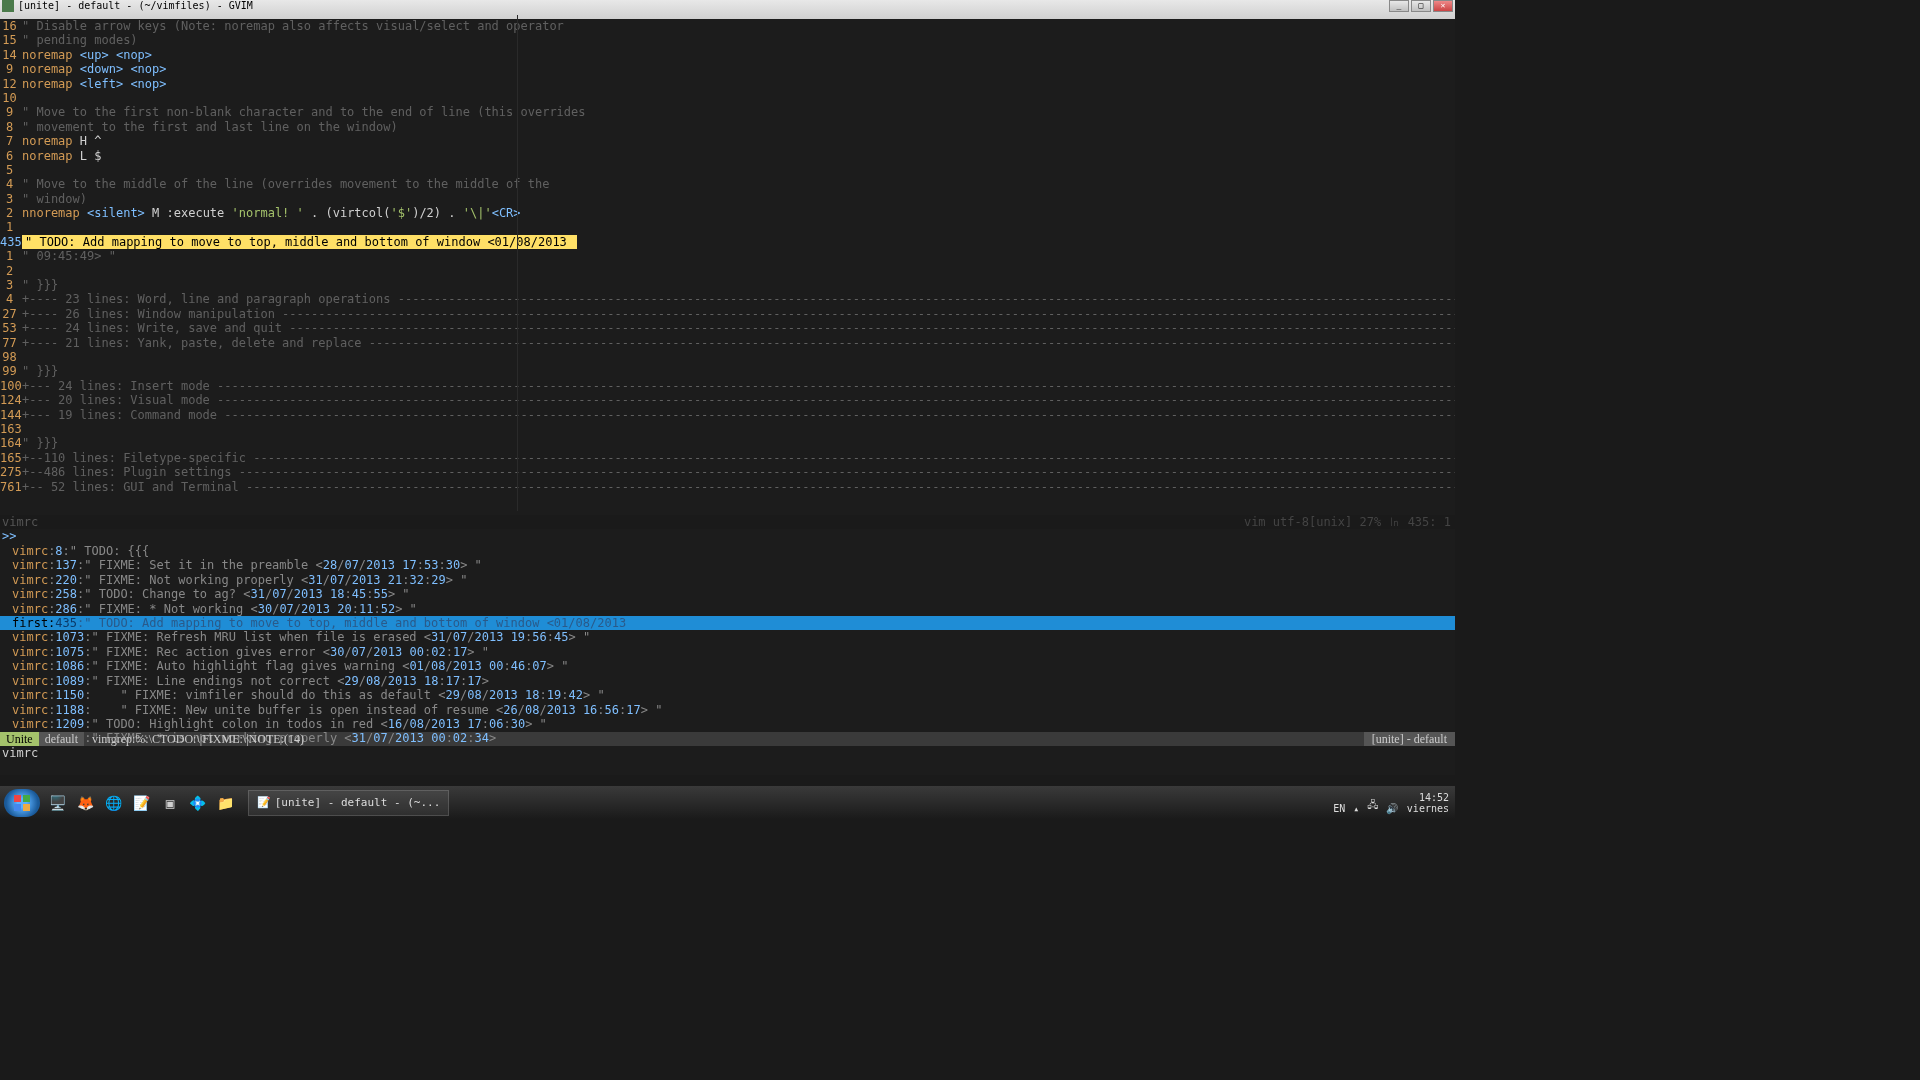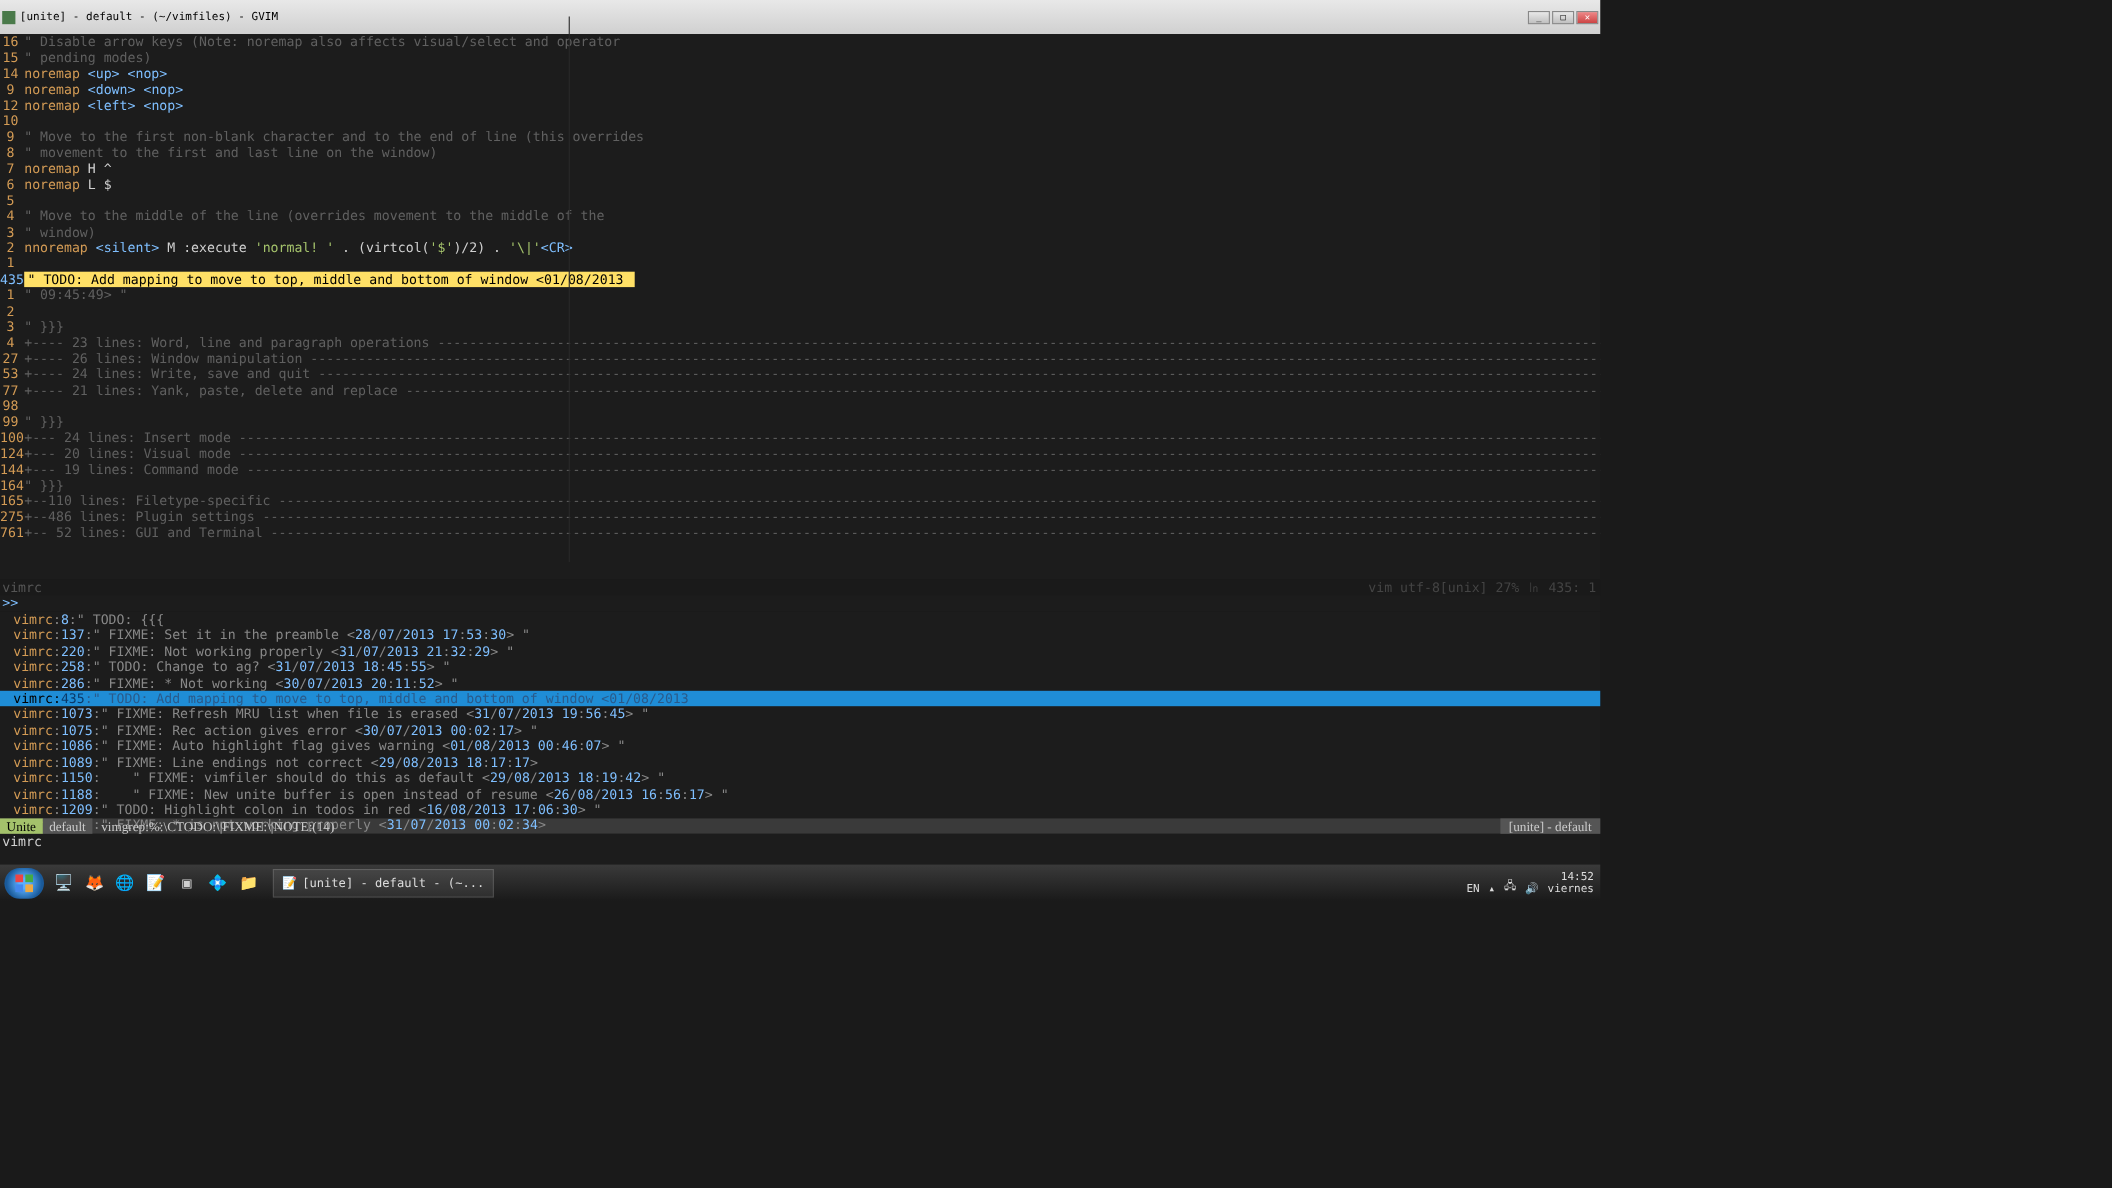--- a/index.html
+++ b/index.html
@@ -7,24 +7,24 @@
   font-family: 'Consolas', 'DejaVu Sans Mono', monospace;
   font-size: 12px;
   background: #1a1a1a;
   color: #d0d0d0;
   width: 1455px;
   height: 819px;
   overflow: hidden;
   position: relative;
 }
 .titlebar {
-  height: 31px;
+  height: 19px;
   background: linear-gradient(to bottom, #e8e8e8, #d0d0d0);
   display: flex;
-  align-items: center;
+  align-items: flex-start;
   padding: 0 2px;
   font-size: 10px;
   color: #000;
 }
 .titlebar-icon {
   width: 12px; height: 12px;
   background: #4a7a4a;
   margin-right: 4px;
   display: inline-block;
 }
@@ -245,41 +245,42 @@
     <div class="line"><span class="lnum">3</span><span class="code"><span class="comment">" }}}</span></span></div>
     <div class="line"><span class="lnum">4</span><span class="code" style="overflow: hidden;"><span class="fold">+---- 23 lines: Word, line and paragraph operations --------------------------------------------------------------------------------------------------------------------------------------------------------------------------------------------------------</span></span></div>
     <div class="line"><span class="lnum">27</span><span class="code" style="overflow: hidden;"><span class="fold">+---- 26 lines: Window manipulation --------------------------------------------------------------------------------------------------------------------------------------------------------------------------------------------------------</span></span></div>
     <div class="line"><span class="lnum">53</span><span class="code" style="overflow: hidden;"><span class="fold">+---- 24 lines: Write, save and quit --------------------------------------------------------------------------------------------------------------------------------------------------------------------------------------------------------</span></span></div>
     <div class="line"><span class="lnum">77</span><span class="code" style="overflow: hidden;"><span class="fold">+---- 21 lines: Yank, paste, delete and replace --------------------------------------------------------------------------------------------------------------------------------------------------------------------------------------------------------</span></span></div>
     <div class="line"><span class="lnum">98</span><span class="code"></span></div>
     <div class="line"><span class="lnum">99</span><span class="code"><span class="comment">" }}}</span></span></div>
     <div class="line"><span class="lnum">100</span><span class="code" style="overflow: hidden;"><span class="fold">+--- 24 lines: Insert mode --------------------------------------------------------------------------------------------------------------------------------------------------------------------------------------------------------</span></span></div>
     <div class="line"><span class="lnum">124</span><span class="code" style="overflow: hidden;"><span class="fold">+--- 20 lines: Visual mode --------------------------------------------------------------------------------------------------------------------------------------------------------------------------------------------------------</span></span></div>
     <div class="line"><span class="lnum">144</span><span class="code" style="overflow: hidden;"><span class="fold">+--- 19 lines: Command mode --------------------------------------------------------------------------------------------------------------------------------------------------------------------------------------------------------</span></span></div>
+    <div class="line"><span class="lnum">163</span><span class="code"></span></div>
     <div class="line"><span class="lnum">164</span><span class="code"><span class="comment">" }}}</span></span></div>
     <div class="line"><span class="lnum">165</span><span class="code" style="overflow: hidden;"><span class="fold">+--110 lines: Filetype-specific --------------------------------------------------------------------------------------------------------------------------------------------------------------------------------------------------------</span></span></div>
     <div class="line"><span class="lnum">275</span><span class="code" style="overflow: hidden;"><span class="fold">+--486 lines: Plugin settings --------------------------------------------------------------------------------------------------------------------------------------------------------------------------------------------------------</span></span></div>
     <div class="line"><span class="lnum">761</span><span class="code" style="overflow: hidden;"><span class="fold">+-- 52 lines: GUI and Terminal --------------------------------------------------------------------------------------------------------------------------------------------------------------------------------------------------------</span></span></div>
   </div>
 <div class="colguide"></div>
 
 <div class="buftab">
   <span>vimrc</span>
   <span class="status-dim">vim   utf-8[unix]     27% ㏑ 435:  1</span>
 </div>
 
 <div class="unite-prompt">&gt;&gt;</div>
 
 <div class="unite-list" id="unite-list">
     <div class="unite-line"><span class="orange">vimrc</span><span class="grey">:</span><span class="blue">8</span><span class="grey">:" TODO: {{{</span><span class="grey"></span></div>
     <div class="unite-line"><span class="orange">vimrc</span><span class="grey">:</span><span class="blue">137</span><span class="grey">:" FIXME: Set it in the preamble &lt;</span><span class="blue">2</span><span class="blue">8</span><span class="grey">/</span><span class="blue">0</span><span class="blue">7</span><span class="grey">/</span><span class="blue">2</span><span class="blue">0</span><span class="blue">1</span><span class="blue">3</span><span class="grey"> </span><span class="blue">1</span><span class="blue">7</span><span class="grey">:</span><span class="blue">5</span><span class="blue">3</span><span class="grey">:</span><span class="blue">3</span><span class="blue">0</span><span class="grey">&gt; "</span></div>
     <div class="unite-line"><span class="orange">vimrc</span><span class="grey">:</span><span class="blue">220</span><span class="grey">:" FIXME: Not working properly &lt;</span><span class="blue">3</span><span class="blue">1</span><span class="grey">/</span><span class="blue">0</span><span class="blue">7</span><span class="grey">/</span><span class="blue">2</span><span class="blue">0</span><span class="blue">1</span><span class="blue">3</span><span class="grey"> </span><span class="blue">2</span><span class="blue">1</span><span class="grey">:</span><span class="blue">3</span><span class="blue">2</span><span class="grey">:</span><span class="blue">2</span><span class="blue">9</span><span class="grey">&gt; "</span></div>
     <div class="unite-line"><span class="orange">vimrc</span><span class="grey">:</span><span class="blue">258</span><span class="grey">:" TODO: Change to ag? &lt;</span><span class="blue">3</span><span class="blue">1</span><span class="grey">/</span><span class="blue">0</span><span class="blue">7</span><span class="grey">/</span><span class="blue">2</span><span class="blue">0</span><span class="blue">1</span><span class="blue">3</span><span class="grey"> </span><span class="blue">1</span><span class="blue">8</span><span class="grey">:</span><span class="blue">4</span><span class="blue">5</span><span class="grey">:</span><span class="blue">5</span><span class="blue">5</span><span class="grey">&gt; "</span></div>
     <div class="unite-line"><span class="orange">vimrc</span><span class="grey">:</span><span class="blue">286</span><span class="grey">:" FIXME: * Not working &lt;</span><span class="blue">3</span><span class="blue">0</span><span class="grey">/</span><span class="blue">0</span><span class="blue">7</span><span class="grey">/</span><span class="blue">2</span><span class="blue">0</span><span class="blue">1</span><span class="blue">3</span><span class="grey"> </span><span class="blue">2</span><span class="blue">0</span><span class="grey">:</span><span class="blue">1</span><span class="blue">1</span><span class="grey">:</span><span class="blue">5</span><span class="blue">2</span><span class="grey">&gt; "</span></div>
-    <div class="unite-line selected"><span class="">vimrc:</span><span class="sel-blue">435</span><span class="sel-grey">:" TODO: Add mapping to move to top, middle and bottom of window &lt;01/08/2013</span></div>
+    <div class="unite-line selected"><span class="">first:</span><span class="sel-blue">435</span><span class="sel-grey">:" TODO: Add mapping to move to top, middle and bottom of window &lt;01/08/2013</span></div>
     <div class="unite-line"><span class="orange">vimrc</span><span class="grey">:</span><span class="blue">1073</span><span class="grey">:" FIXME: Refresh MRU list when file is erased &lt;</span><span class="blue">3</span><span class="blue">1</span><span class="grey">/</span><span class="blue">0</span><span class="blue">7</span><span class="grey">/</span><span class="blue">2</span><span class="blue">0</span><span class="blue">1</span><span class="blue">3</span><span class="grey"> </span><span class="blue">1</span><span class="blue">9</span><span class="grey">:</span><span class="blue">5</span><span class="blue">6</span><span class="grey">:</span><span class="blue">4</span><span class="blue">5</span><span class="grey">&gt; "</span></div>
     <div class="unite-line"><span class="orange">vimrc</span><span class="grey">:</span><span class="blue">1075</span><span class="grey">:" FIXME: Rec action gives error &lt;</span><span class="blue">3</span><span class="blue">0</span><span class="grey">/</span><span class="blue">0</span><span class="blue">7</span><span class="grey">/</span><span class="blue">2</span><span class="blue">0</span><span class="blue">1</span><span class="blue">3</span><span class="grey"> </span><span class="blue">0</span><span class="blue">0</span><span class="grey">:</span><span class="blue">0</span><span class="blue">2</span><span class="grey">:</span><span class="blue">1</span><span class="blue">7</span><span class="grey">&gt; "</span></div>
     <div class="unite-line"><span class="orange">vimrc</span><span class="grey">:</span><span class="blue">1086</span><span class="grey">:" FIXME: Auto highlight flag gives warning &lt;</span><span class="blue">0</span><span class="blue">1</span><span class="grey">/</span><span class="blue">0</span><span class="blue">8</span><span class="grey">/</span><span class="blue">2</span><span class="blue">0</span><span class="blue">1</span><span class="blue">3</span><span class="grey"> </span><span class="blue">0</span><span class="blue">0</span><span class="grey">:</span><span class="blue">4</span><span class="blue">6</span><span class="grey">:</span><span class="blue">0</span><span class="blue">7</span><span class="grey">&gt; "</span></div>
     <div class="unite-line"><span class="orange">vimrc</span><span class="grey">:</span><span class="blue">1089</span><span class="grey">:" FIXME: Line endings not correct &lt;</span><span class="blue">2</span><span class="blue">9</span><span class="grey">/</span><span class="blue">0</span><span class="blue">8</span><span class="grey">/</span><span class="blue">2</span><span class="blue">0</span><span class="blue">1</span><span class="blue">3</span><span class="grey"> </span><span class="blue">1</span><span class="blue">8</span><span class="grey">:</span><span class="blue">1</span><span class="blue">7</span><span class="grey">:</span><span class="blue">1</span><span class="blue">7</span><span class="grey">&gt;</span></div>
     <div class="unite-line"><span class="orange">vimrc</span><span class="grey">:</span><span class="blue">1150</span><span class="grey">:    " FIXME: vimfiler should do this as default &lt;</span><span class="blue">2</span><span class="blue">9</span><span class="grey">/</span><span class="blue">0</span><span class="blue">8</span><span class="grey">/</span><span class="blue">2</span><span class="blue">0</span><span class="blue">1</span><span class="blue">3</span><span class="grey"> </span><span class="blue">1</span><span class="blue">8</span><span class="grey">:</span><span class="blue">1</span><span class="blue">9</span><span class="grey">:</span><span class="blue">4</span><span class="blue">2</span><span class="grey">&gt; "</span></div>
     <div class="unite-line"><span class="orange">vimrc</span><span class="grey">:</span><span class="blue">1188</span><span class="grey">:    " FIXME: New unite buffer is open instead of resume &lt;</span><span class="blue">2</span><span class="blue">6</span><span class="grey">/</span><span class="blue">0</span><span class="blue">8</span><span class="grey">/</span><span class="blue">2</span><span class="blue">0</span><span class="blue">1</span><span class="blue">3</span><span class="grey"> </span><span class="blue">1</span><span class="blue">6</span><span class="grey">:</span><span class="blue">5</span><span class="blue">6</span><span class="grey">:</span><span class="blue">1</span><span class="blue">7</span><span class="grey">&gt; "</span></div>
     <div class="unite-line"><span class="orange">vimrc</span><span class="grey">:</span><span class="blue">1209</span><span class="grey">:" TODO: Highlight colon in todos in red &lt;</span><span class="blue">1</span><span class="blue">6</span><span class="grey">/</span><span class="blue">0</span><span class="blue">8</span><span class="grey">/</span><span class="blue">2</span><span class="blue">0</span><span class="blue">1</span><span class="blue">3</span><span class="grey"> </span><span class="blue">1</span><span class="blue">7</span><span class="grey">:</span><span class="blue">0</span><span class="blue">6</span><span class="grey">:</span><span class="blue">3</span><span class="blue">0</span><span class="grey">&gt; "</span></div>
     <div class="unite-line"><span class="orange">vimrc</span><span class="grey">:</span><span class="blue">1307</span><span class="grey">:" FIXME: * is not working properly &lt;</span><span class="blue">3</span><span class="blue">1</span><span class="grey">/</span><span class="blue">0</span><span class="blue">7</span><span class="grey">/</span><span class="blue">2</span><span class="blue">0</span><span class="blue">1</span><span class="blue">3</span><span class="grey"> </span><span class="blue">0</span><span class="blue">0</span><span class="grey">:</span><span class="blue">0</span><span class="blue">2</span><span class="grey">:</span><span class="blue">3</span><span class="blue">4</span><span class="grey">&gt;</span></div>
   </div>
 

